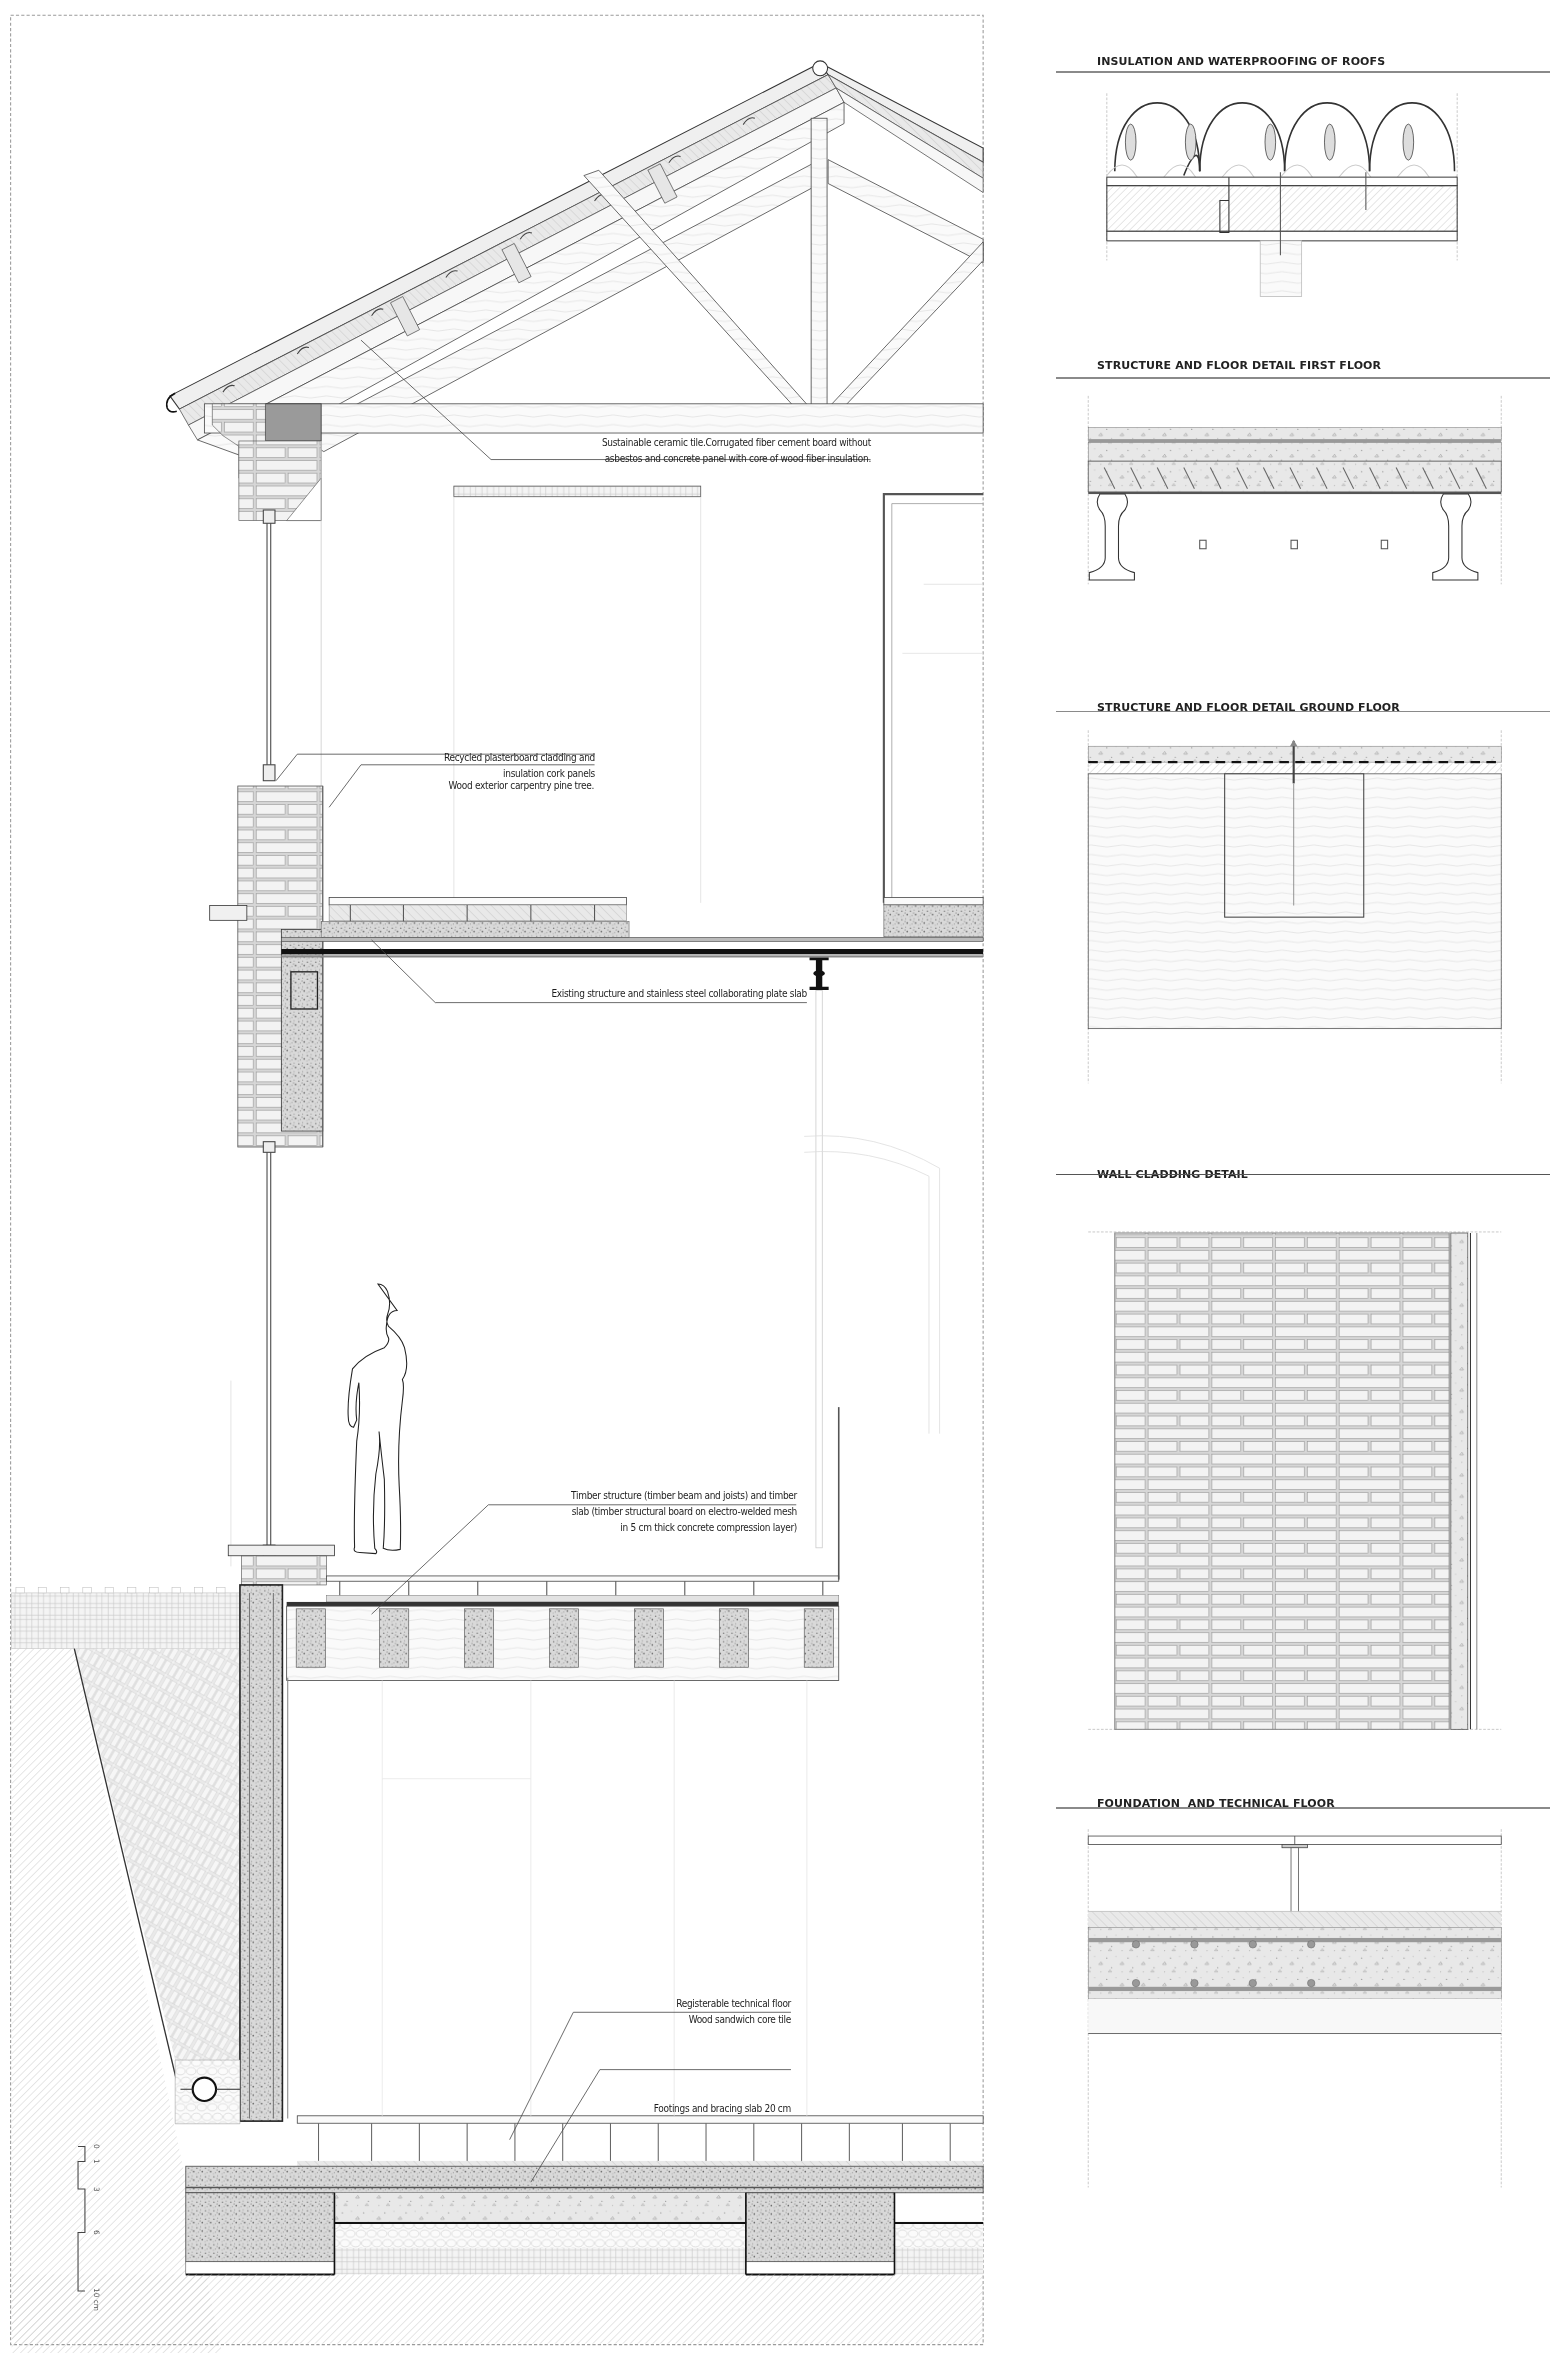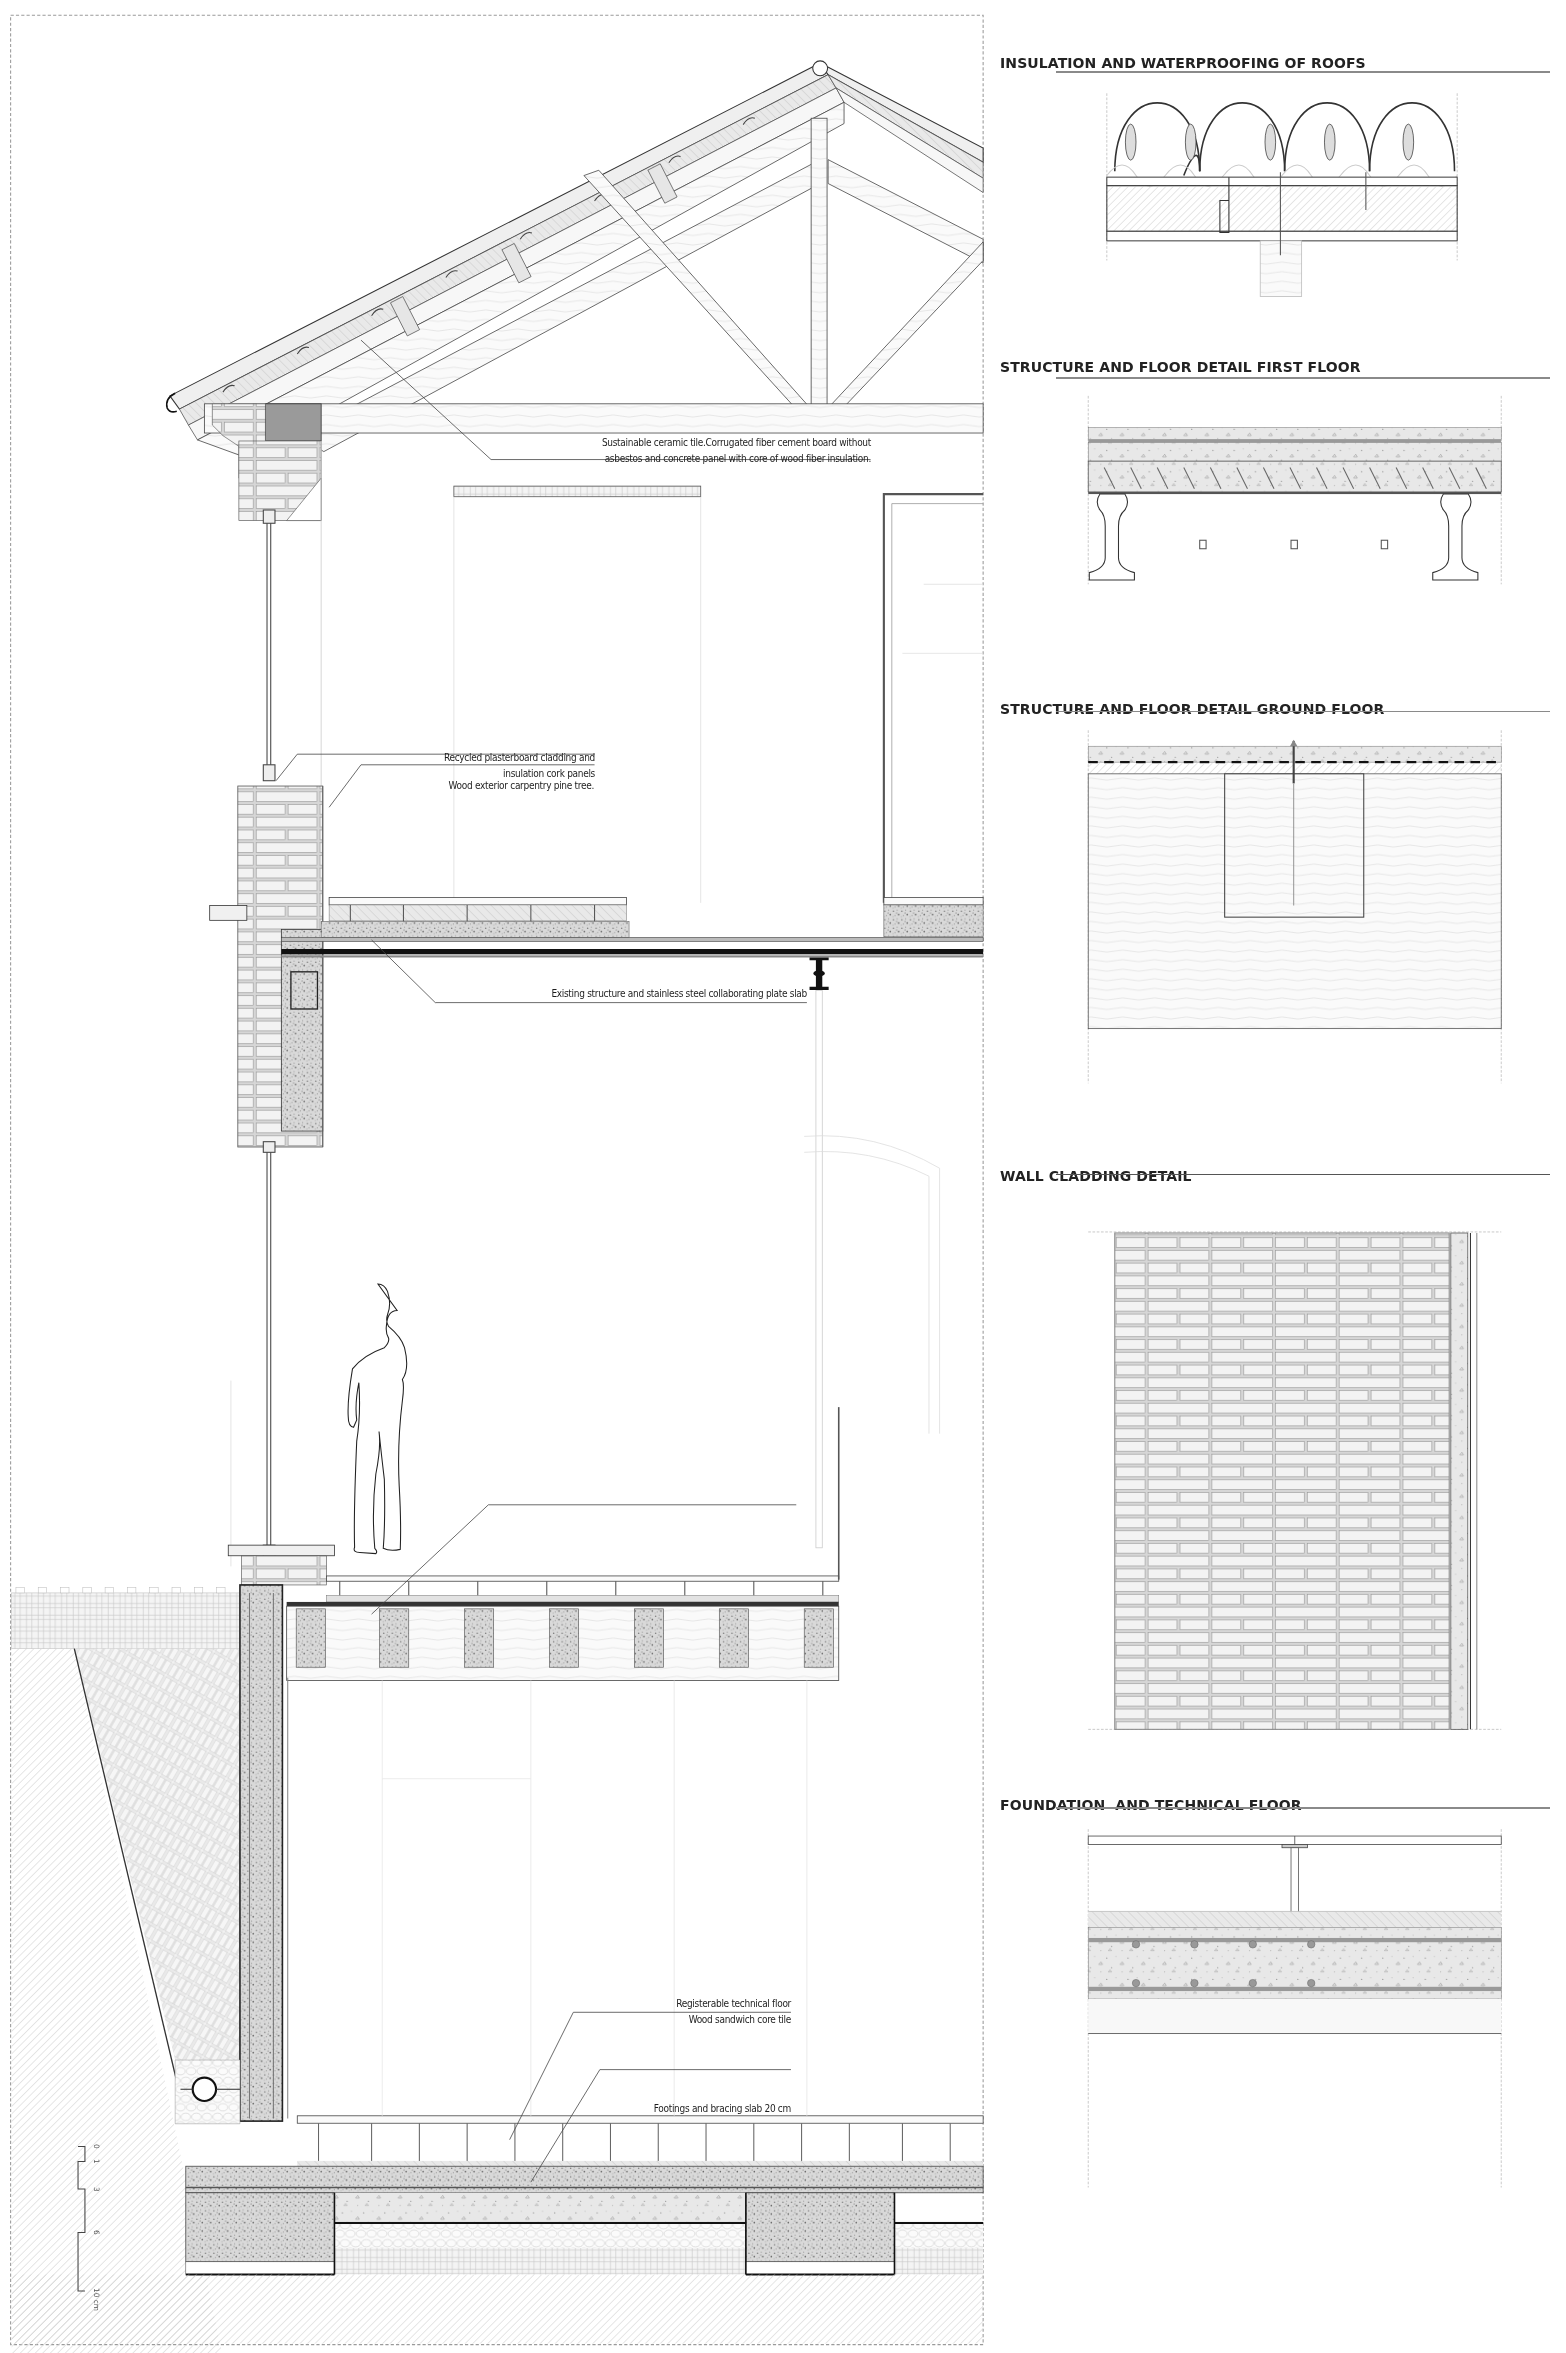--- a/index.html
+++ b/index.html
@@ -3,21 +3,21 @@
 <meta charset="utf-8">
 <style>
   html, body { margin: 0; padding: 0; background: #ffffff; }
   body { width: 1566px; height: 2354px; position: relative; overflow: hidden;
          font-family: "DejaVu Sans", sans-serif; color: #1a1a1a; }
   .sheet { position: absolute; left: 0; top: 0; width: 1566px; height: 2354px; }
   svg { position: absolute; left: 0; top: 0; }
   .annot { position: absolute; font-size: 10px; line-height: 16px; text-align: right;
            font-family: "DejaVu Sans Condensed", "DejaVu Sans", sans-serif; letter-spacing: -0.3px;
            color: #1e1e1e; white-space: nowrap; }
-  .detail-title { position: absolute; left: 1000px; font-size: 14px; font-weight: bold;
+  .detail-title { position: absolute; left: 1097px; font-size: 11px; font-weight: bold;
                   letter-spacing: 0.1px; color: #222; white-space: nowrap;
                   font-family: "DejaVu Sans", sans-serif; }
   .title-rule { position: absolute; left: 1056px; width: 494px; height: 1.6px; background: #8a8a8a; }
   .scale-lbl { position: absolute; font-size: 7.4px; color: #555; transform: rotate(90deg);
                transform-origin: left top; white-space: nowrap; }
 </style>
 </head>
 <body>
 
 <div class="sheet">
@@ -429,20 +429,25 @@
 
 <div class="annot" style="left:361px; top:750px; width:234px;">
   <div>Recycled plasterboard cladding and</div>
   <div>insulation cork panels</div>
 </div>
 
 <div class="annot" style="left:425px; top:986px; width:382px; text-align:right;">
   <div>Existing structure and stainless steel collaborating plate slab</div>
 </div>
 
+<div class="annot" style="left:478px; top:1488px; width:319px;">
+  <div>Timber structure (timber beam and joists) and timber</div>
+  <div>slab (timber structural board on electro-welded mesh</div>
+  <div>in 5 cm thick concrete compression layer)</div>
+</div>
 
 <div class="annot" style="left:573px; top:1996px; width:218px;">
   <div>Registerable technical floor</div>
   <div>Wood sandwich core tile</div>
 </div>
 
 <div class="annot" style="left:600px; top:2053px; width:191px;margin-top:48px;">
   <div>Footings and bracing slab 20 cm</div>
 </div>
 

